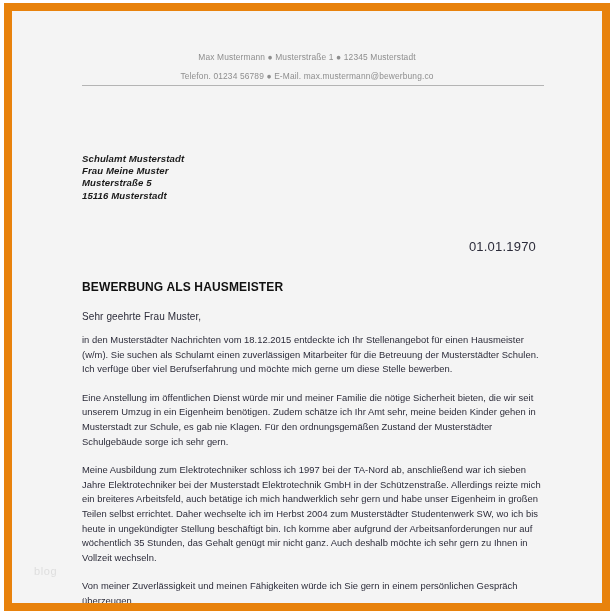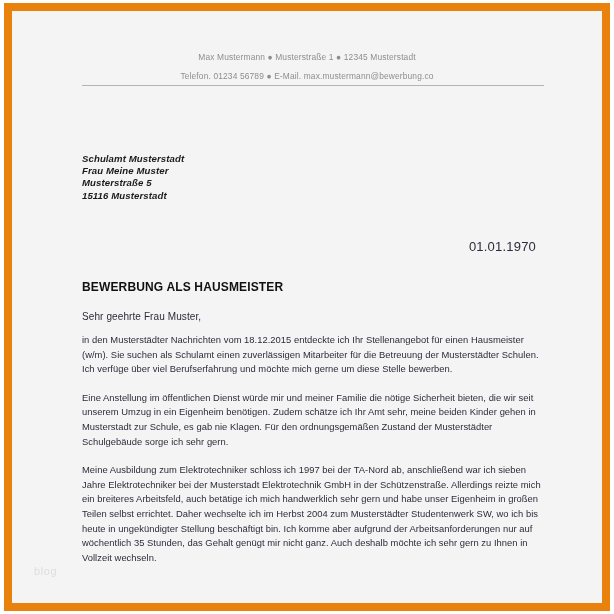--- a/index.html
+++ b/index.html
@@ -159,18 +159,19 @@
     <div id="letter-date">01.01.1970</div>
 
     <div id="subject-heading">BEWERBUNG ALS HAUSMEISTER</div>
 
     <div id="salutation">Sehr geehrte Frau Muster,</div>
 
     <div id="body-paragraphs">
       <p class="body-paragraph">in den Musterstädter Nachrichten vom 18.12.2015 entdeckte ich Ihr Stellenangebot für einen Hausmeister (w/m). Sie suchen als Schulamt einen zuverlässigen Mitarbeiter für die Betreuung der Musterstädter Schulen. Ich verfüge über viel Berufserfahrung und möchte mich gerne um diese Stelle bewerben.</p>
       <p class="body-paragraph">Eine Anstellung im öffentlichen Dienst würde mir und meiner Familie die nötige Sicherheit bieten, die wir seit unserem Umzug in ein Eigenheim benötigen. Zudem schätze ich Ihr Amt sehr, meine beiden Kinder gehen in Musterstadt zur Schule, es gab nie Klagen. Für den ordnungsgemäßen Zustand der Musterstädter Schulgebäude sorge ich sehr gern.</p>
       <p class="body-paragraph">Meine Ausbildung zum Elektrotechniker schloss ich 1997 bei der TA-Nord ab, anschließend war ich sieben Jahre Elektrotechniker bei der Musterstadt Elektrotechnik GmbH in der Schützenstraße. Allerdings reizte mich ein breiteres Arbeitsfeld, auch betätige ich mich handwerklich sehr gern und habe unser Eigenheim in großen Teilen selbst errichtet. Daher wechselte ich im Herbst 2004 zum Musterstädter Studentenwerk SW, wo ich bis heute in ungekündigter Stellung beschäftigt bin. Ich komme aber aufgrund der Arbeitsanforderungen nur auf wöchentlich 35 Stunden, das Gehalt genügt mir nicht ganz. Auch deshalb möchte ich sehr gern zu Ihnen in Vollzeit wechseln.</p>
+      <p class="body-paragraph">Von meiner Zuverlässigkeit und meinen Fähigkeiten würde ich Sie gern in einem persönlichen Gespräch überzeugen.</p>
     </div>
 
     <div id="watermark">blog</div>
 
   </div>
 </div>
 
 </body></html>

